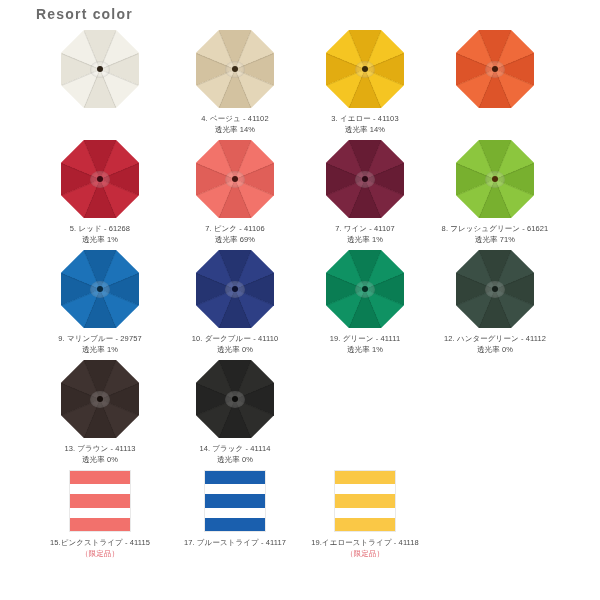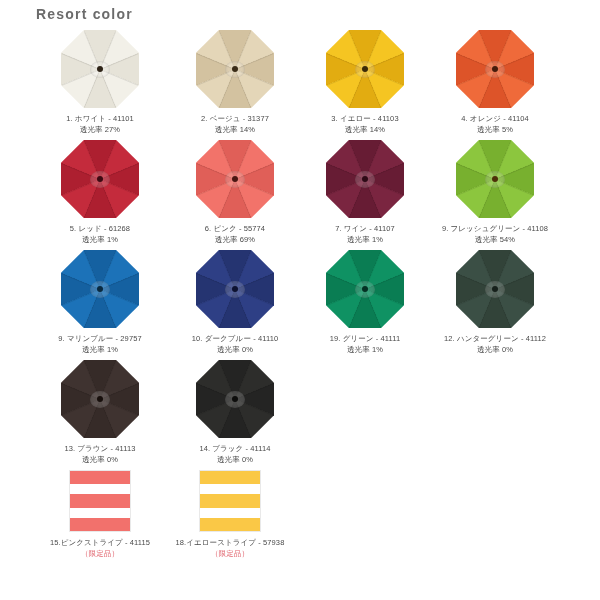--- a/index.html
+++ b/index.html
@@ -149,43 +149,39 @@
             <div class="seam" style="transform: rotate(112.5deg);"></div>
             <div class="seam" style="transform: rotate(157.5deg);"></div>
             <div class="seam" style="transform: rotate(202.5deg);"></div>
             <div class="seam" style="transform: rotate(247.5deg);"></div>
             <div class="seam" style="transform: rotate(292.5deg);"></div>
             <div class="seam" style="transform: rotate(337.5deg);"></div>
           </div>
           <div class="hubring"></div>
           <div class="hub" style="background: rgb(46, 36, 24);"></div>
         </div>
-        <div class="caption">
-          <div class="cap-line">1. ホワイト - 41101</div>
-          <div class="cap-sub">透光率 27%</div>
-        </div>
       </div>
       <div class="cell" style="margin-left: -15px;">
         <div class="umbrella">
           <div class="canopy" style="background: conic-gradient(from 22.5deg, rgb(228, 214, 184) 0deg, rgb(228, 214, 184) 45deg, rgb(211, 194, 160) 45deg, rgb(211, 194, 160) 90deg, rgb(228, 214, 184) 90deg, rgb(228, 214, 184) 135deg, rgb(211, 194, 160) 135deg, rgb(211, 194, 160) 180deg, rgb(228, 214, 184) 180deg, rgb(228, 214, 184) 225deg, rgb(211, 194, 160) 225deg, rgb(211, 194, 160) 270deg, rgb(228, 214, 184) 270deg, rgb(228, 214, 184) 315deg, rgb(211, 194, 160) 315deg, rgb(211, 194, 160) 360deg);"></div>
           <div class="seams">
             <div class="seam" style="transform: rotate(22.5deg);"></div>
             <div class="seam" style="transform: rotate(67.5deg);"></div>
             <div class="seam" style="transform: rotate(112.5deg);"></div>
             <div class="seam" style="transform: rotate(157.5deg);"></div>
             <div class="seam" style="transform: rotate(202.5deg);"></div>
             <div class="seam" style="transform: rotate(247.5deg);"></div>
             <div class="seam" style="transform: rotate(292.5deg);"></div>
             <div class="seam" style="transform: rotate(337.5deg);"></div>
           </div>
           <div class="hubring"></div>
           <div class="hub" style="background: rgb(58, 44, 24);"></div>
         </div>
         <div class="caption">
-          <div class="cap-line">2. ベージュ - 31377</div>
+          <div class="cap-line">4. ベージュ - 41102</div>
           <div class="cap-sub">透光率 14%</div>
         </div>
       </div>
       <div class="cell" style="margin-left: -20px;">
         <div class="umbrella">
           <div class="canopy" style="background: conic-gradient(from 22.5deg, rgb(245, 197, 34) 0deg, rgb(245, 197, 34) 45deg, rgb(226, 172, 17) 45deg, rgb(226, 172, 17) 90deg, rgb(245, 197, 34) 90deg, rgb(245, 197, 34) 135deg, rgb(226, 172, 17) 135deg, rgb(226, 172, 17) 180deg, rgb(245, 197, 34) 180deg, rgb(245, 197, 34) 225deg, rgb(226, 172, 17) 225deg, rgb(226, 172, 17) 270deg, rgb(245, 197, 34) 270deg, rgb(245, 197, 34) 315deg, rgb(226, 172, 17) 315deg, rgb(226, 172, 17) 360deg);"></div>
           <div class="seams">
             <div class="seam" style="transform: rotate(22.5deg);"></div>
             <div class="seam" style="transform: rotate(67.5deg);"></div>
             <div class="seam" style="transform: rotate(112.5deg);"></div>
@@ -211,24 +207,20 @@
             <div class="seam" style="transform: rotate(67.5deg);"></div>
             <div class="seam" style="transform: rotate(112.5deg);"></div>
             <div class="seam" style="transform: rotate(157.5deg);"></div>
             <div class="seam" style="transform: rotate(202.5deg);"></div>
             <div class="seam" style="transform: rotate(247.5deg);"></div>
             <div class="seam" style="transform: rotate(292.5deg);"></div>
             <div class="seam" style="transform: rotate(337.5deg);"></div>
           </div>
           <div class="hubring"></div>
           <div class="hub" style="background: rgb(69, 28, 12);"></div>
-        </div>
-        <div class="caption">
-          <div class="cap-line">4. オレンジ - 41104</div>
-          <div class="cap-sub">透光率 5%</div>
         </div>
       </div>
     </div>
     <div class="row umbrella-row">
       <div class="cell" style="margin-left: 25px;">
         <div class="umbrella">
           <div class="canopy" style="background: conic-gradient(from 22.5deg, rgb(196, 43, 60) 0deg, rgb(196, 43, 60) 45deg, rgb(173, 31, 48) 45deg, rgb(173, 31, 48) 90deg, rgb(196, 43, 60) 90deg, rgb(196, 43, 60) 135deg, rgb(173, 31, 48) 135deg, rgb(173, 31, 48) 180deg, rgb(196, 43, 60) 180deg, rgb(196, 43, 60) 225deg, rgb(173, 31, 48) 225deg, rgb(173, 31, 48) 270deg, rgb(196, 43, 60) 270deg, rgb(196, 43, 60) 315deg, rgb(173, 31, 48) 315deg, rgb(173, 31, 48) 360deg);"></div>
           <div class="seams">
             <div class="seam" style="transform: rotate(22.5deg);"></div>
             <div class="seam" style="transform: rotate(67.5deg);"></div>
@@ -257,21 +249,21 @@
             <div class="seam" style="transform: rotate(157.5deg);"></div>
             <div class="seam" style="transform: rotate(202.5deg);"></div>
             <div class="seam" style="transform: rotate(247.5deg);"></div>
             <div class="seam" style="transform: rotate(292.5deg);"></div>
             <div class="seam" style="transform: rotate(337.5deg);"></div>
           </div>
           <div class="hubring"></div>
           <div class="hub" style="background: rgb(74, 23, 19);"></div>
         </div>
         <div class="caption">
-          <div class="cap-line">6. ピンク - 55774</div>
+          <div class="cap-line">7. ピンク - 41106</div>
           <div class="cap-sub">透光率 69%</div>
         </div>
       </div>
       <div class="cell" style="margin-left: -20px;">
         <div class="umbrella">
           <div class="canopy" style="background: conic-gradient(from 22.5deg, rgb(122, 37, 64) 0deg, rgb(122, 37, 64) 45deg, rgb(103, 28, 52) 45deg, rgb(103, 28, 52) 90deg, rgb(122, 37, 64) 90deg, rgb(122, 37, 64) 135deg, rgb(103, 28, 52) 135deg, rgb(103, 28, 52) 180deg, rgb(122, 37, 64) 180deg, rgb(122, 37, 64) 225deg, rgb(103, 28, 52) 225deg, rgb(103, 28, 52) 270deg, rgb(122, 37, 64) 270deg, rgb(122, 37, 64) 315deg, rgb(103, 28, 52) 315deg, rgb(103, 28, 52) 360deg);"></div>
           <div class="seams">
             <div class="seam" style="transform: rotate(22.5deg);"></div>
             <div class="seam" style="transform: rotate(67.5deg);"></div>
             <div class="seam" style="transform: rotate(112.5deg);"></div>
@@ -299,22 +291,22 @@
             <div class="seam" style="transform: rotate(157.5deg);"></div>
             <div class="seam" style="transform: rotate(202.5deg);"></div>
             <div class="seam" style="transform: rotate(247.5deg);"></div>
             <div class="seam" style="transform: rotate(292.5deg);"></div>
             <div class="seam" style="transform: rotate(337.5deg);"></div>
           </div>
           <div class="hubring"></div>
           <div class="hub" style="background: rgb(77, 48, 8);"></div>
         </div>
         <div class="caption">
-          <div class="cap-line">9. フレッシュグリーン - 41108</div>
-          <div class="cap-sub">透光率 54%</div>
+          <div class="cap-line">8. フレッシュグリーン - 61621</div>
+          <div class="cap-sub">透光率 71%</div>
         </div>
       </div>
     </div>
     <div class="row umbrella-row">
       <div class="cell" style="margin-left: 25px;">
         <div class="umbrella">
           <div class="canopy" style="background: conic-gradient(from 22.5deg, rgb(28, 114, 184) 0deg, rgb(28, 114, 184) 45deg, rgb(21, 97, 161) 45deg, rgb(21, 97, 161) 90deg, rgb(28, 114, 184) 90deg, rgb(28, 114, 184) 135deg, rgb(21, 97, 161) 135deg, rgb(21, 97, 161) 180deg, rgb(28, 114, 184) 180deg, rgb(28, 114, 184) 225deg, rgb(21, 97, 161) 225deg, rgb(21, 97, 161) 270deg, rgb(28, 114, 184) 270deg, rgb(28, 114, 184) 315deg, rgb(21, 97, 161) 315deg, rgb(21, 97, 161) 360deg);"></div>
           <div class="seams">
             <div class="seam" style="transform: rotate(22.5deg);"></div>
             <div class="seam" style="transform: rotate(67.5deg);"></div>
@@ -448,27 +440,39 @@
           <div class="band" style="background: rgb(255, 255, 255); height: 17%;"></div>
           <div class="band" style="background: rgb(242, 113, 108); height: 22%;"></div>
           <div class="band" style="background: rgb(255, 255, 255); height: 17%;"></div>
           <div class="band" style="background: rgb(242, 113, 108); height: 22%;"></div>
         </div>
         <div class="caption">
           <div class="cap-line">15.ピンクストライプ - 41115</div>
           <div class="cap-note">（限定品）</div>
         </div>
       </div>
+      <div class="cell" style="margin-left: -15px;">
+        <div class="stripe-swatch">
+          <div class="band" style="background: rgb(26, 95, 174); height: 22%;"></div>
+          <div class="band" style="background: rgb(255, 255, 255); height: 17%;"></div>
+          <div class="band" style="background: rgb(26, 95, 174); height: 22%;"></div>
+          <div class="band" style="background: rgb(255, 255, 255); height: 17%;"></div>
+          <div class="band" style="background: rgb(26, 95, 174); height: 22%;"></div>
+        </div>
+        <div class="caption">
+          <div class="cap-line">17. ブルーストライプ - 41117</div>
+        </div>
+      </div>
       <div class="cell" style="margin-left: -20px;">
         <div class="stripe-swatch">
           <div class="band" style="background: rgb(250, 200, 70); height: 22%;"></div>
           <div class="band" style="background: rgb(255, 255, 255); height: 17%;"></div>
           <div class="band" style="background: rgb(250, 200, 70); height: 22%;"></div>
           <div class="band" style="background: rgb(255, 255, 255); height: 17%;"></div>
           <div class="band" style="background: rgb(250, 200, 70); height: 22%;"></div>
         </div>
         <div class="caption">
-          <div class="cap-line">18.イエローストライプ - 57938</div>
+          <div class="cap-line">19.イエローストライプ - 41118</div>
           <div class="cap-note">（限定品）</div>
         </div>
       </div>
     </div>
   </div>
 
 </body></html>

